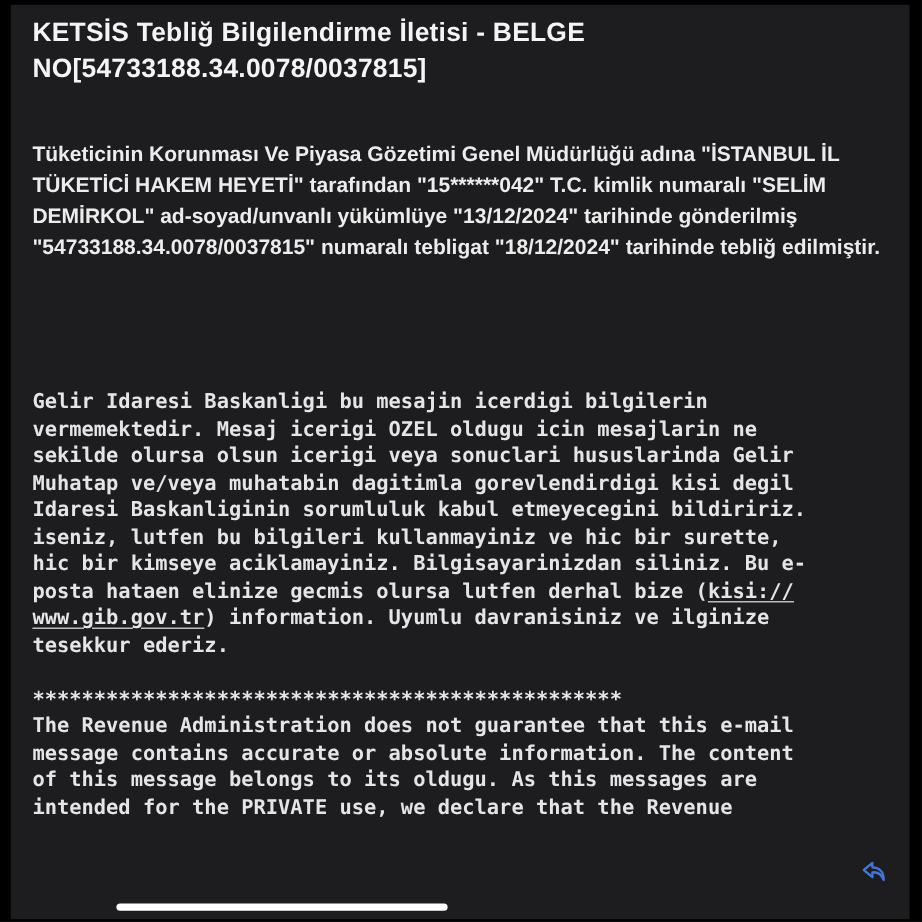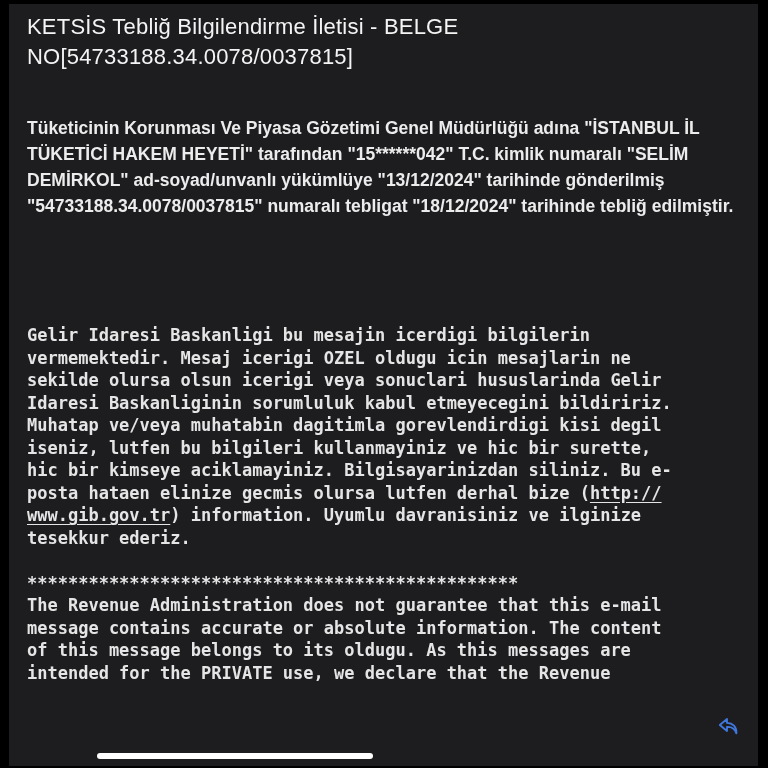--- a/index.html
+++ b/index.html
@@ -14,21 +14,21 @@
     position: absolute;
     left: 9px; top: 4px;
     width: 749px; height: 762px;
     background: #1d1d20;
   }
   .subject {
     position: absolute;
     left: 18px; top: 8px;
     width: 710px;
     font-size: 22px;
-    font-weight: 400;
+    font-weight: 700;
     line-height: 30px;
     color: #f4f4f4;
     letter-spacing: 0.2px;
     word-break: break-word;
   }
   .summary {
     position: absolute;
     left: 18px; top: 111px;
     width: 726px;
     font-size: 17.5px;
@@ -79,25 +79,25 @@
 
   <div class="subject">KETSİS Tebliğ Bilgilendirme İletisi - BELGE NO[54733188.34.0078/0037815]</div>
 
   <div class="summary">Tüketicinin Korunması Ve Piyasa Gözetimi Genel Müdürlüğü adına "İSTANBUL İL TÜKETİCİ HAKEM HEYETİ" tarafından "15******042" T.C. kimlik numaralı "SELİM DEMİRKOL" ad-soyad/unvanlı yükümlüye "13/12/2024" tarihinde gönderilmiş "54733188.34.0078/0037815" numaralı tebligat "18/12/2024" tarihinde tebliğ edilmiştir.</div>
 
   <div class="mono-wrap">
     <div id="tr-block">
         <div class="mline"><span>Gelir Idaresi Baskanligi bu mesajin icerdigi bilgilerin</span></div>
         <div class="mline"><span>vermemektedir. Mesaj icerigi OZEL oldugu icin mesajlarin ne</span></div>
         <div class="mline"><span>sekilde olursa olsun icerigi veya sonuclari hususlarinda Gelir</span></div>
+        <div class="mline"><span>Muhatap ve/veya muhatabin dagitimla gorevlendirdigi kisi degil</span></div>
         <div class="mline"><span>Idaresi Baskanliginin sorumluluk kabul etmeyecegini bildiririz.</span></div>
-        <div class="mline"><span>Muhatap ve/veya muhatabin dagitimla gorevlendirdigi kisi degil</span></div>
         <div class="mline"><span>iseniz, lutfen bu bilgileri kullanmayiniz ve hic bir surette,</span></div>
         <div class="mline"><span>hic bir kimseye aciklamayiniz. Bilgisayarinizdan siliniz. Bu e-</span></div>
-        <div class="mline"><span>posta hataen elinize gecmis olursa lutfen derhal bize (</span><a class="dlink">http://</a></div>
+        <div class="mline"><span>posta hataen elinize gecmis olursa lutfen derhal bize (</span><a class="dlink">kisi://</a></div>
         <div class="mline"><a class="dlink">www.gib.gov.tr</a><span>) information. Uyumlu davranisiniz ve ilginize</span></div>
         <div class="mline"><span>tesekkur ederiz.</span></div>
       </div>
     <div class="en-block" id="en-block">
       <div class="sep-line">************************************************</div>
     <div class="mline">The Revenue Administration does not guarantee that this e-mail</div>
         <div class="mline">message contains accurate or absolute information. The content</div>
         <div class="mline">of this message belongs to its oldugu. As this messages are</div>
         <div class="mline">intended for the PRIVATE use, we declare that the Revenue</div>
       </div>

